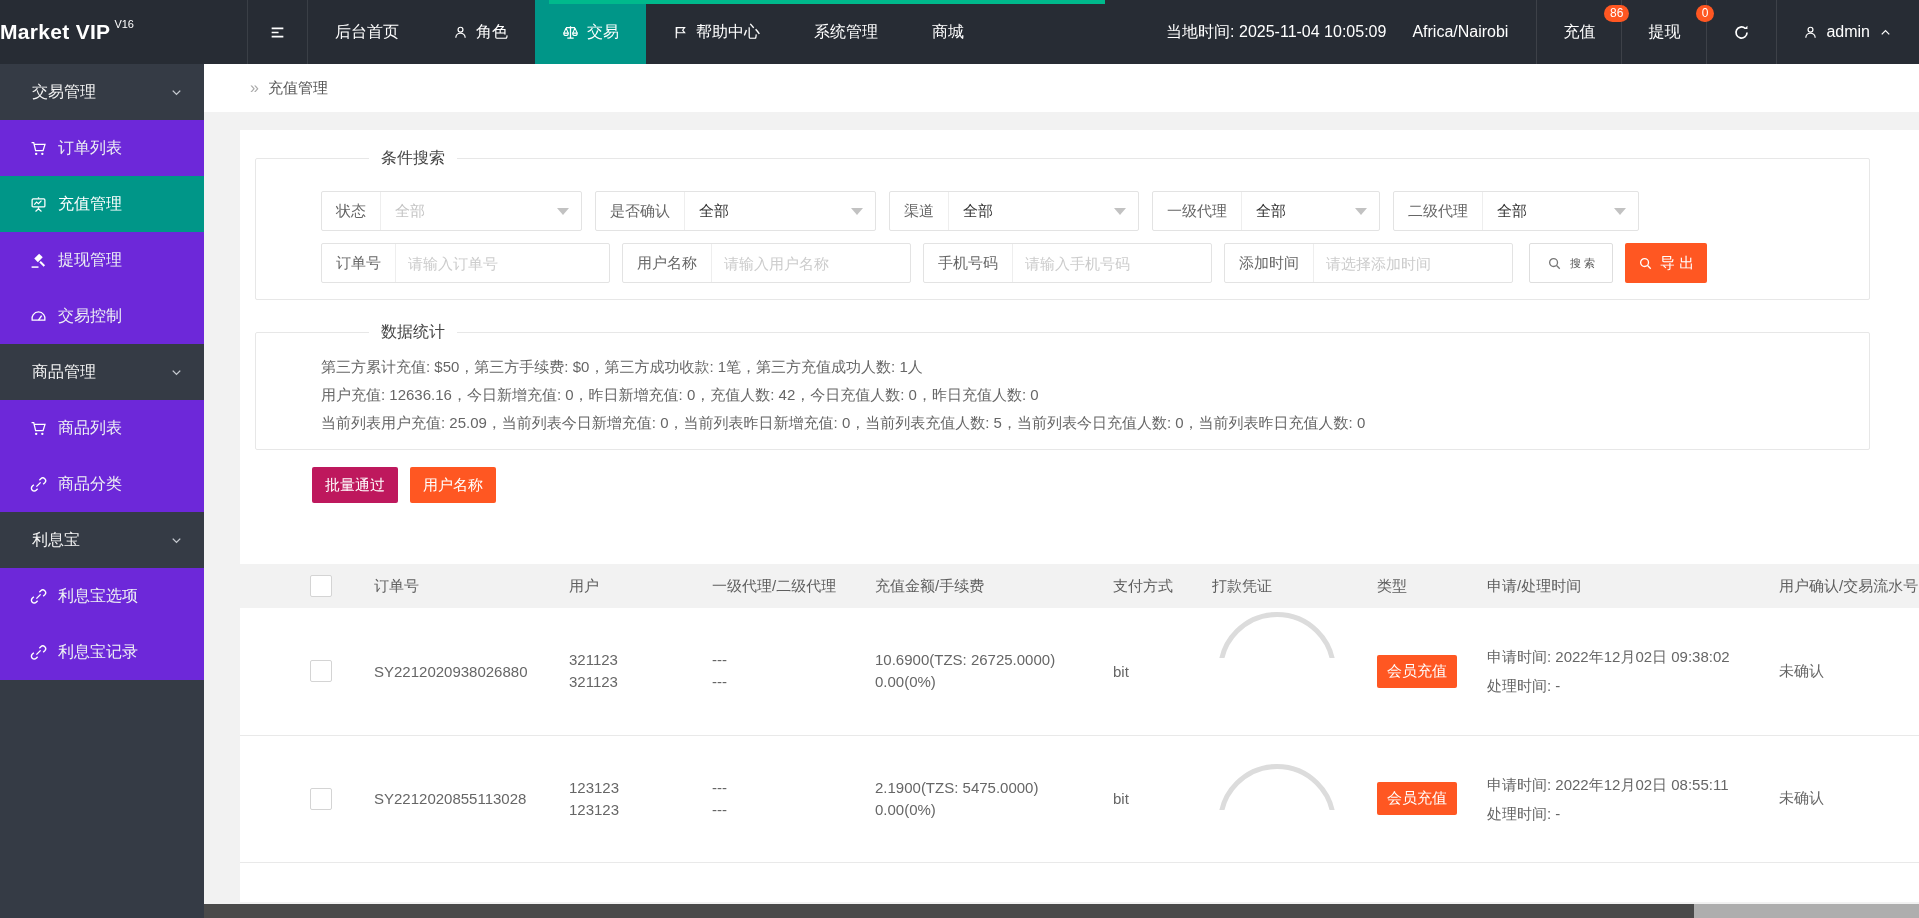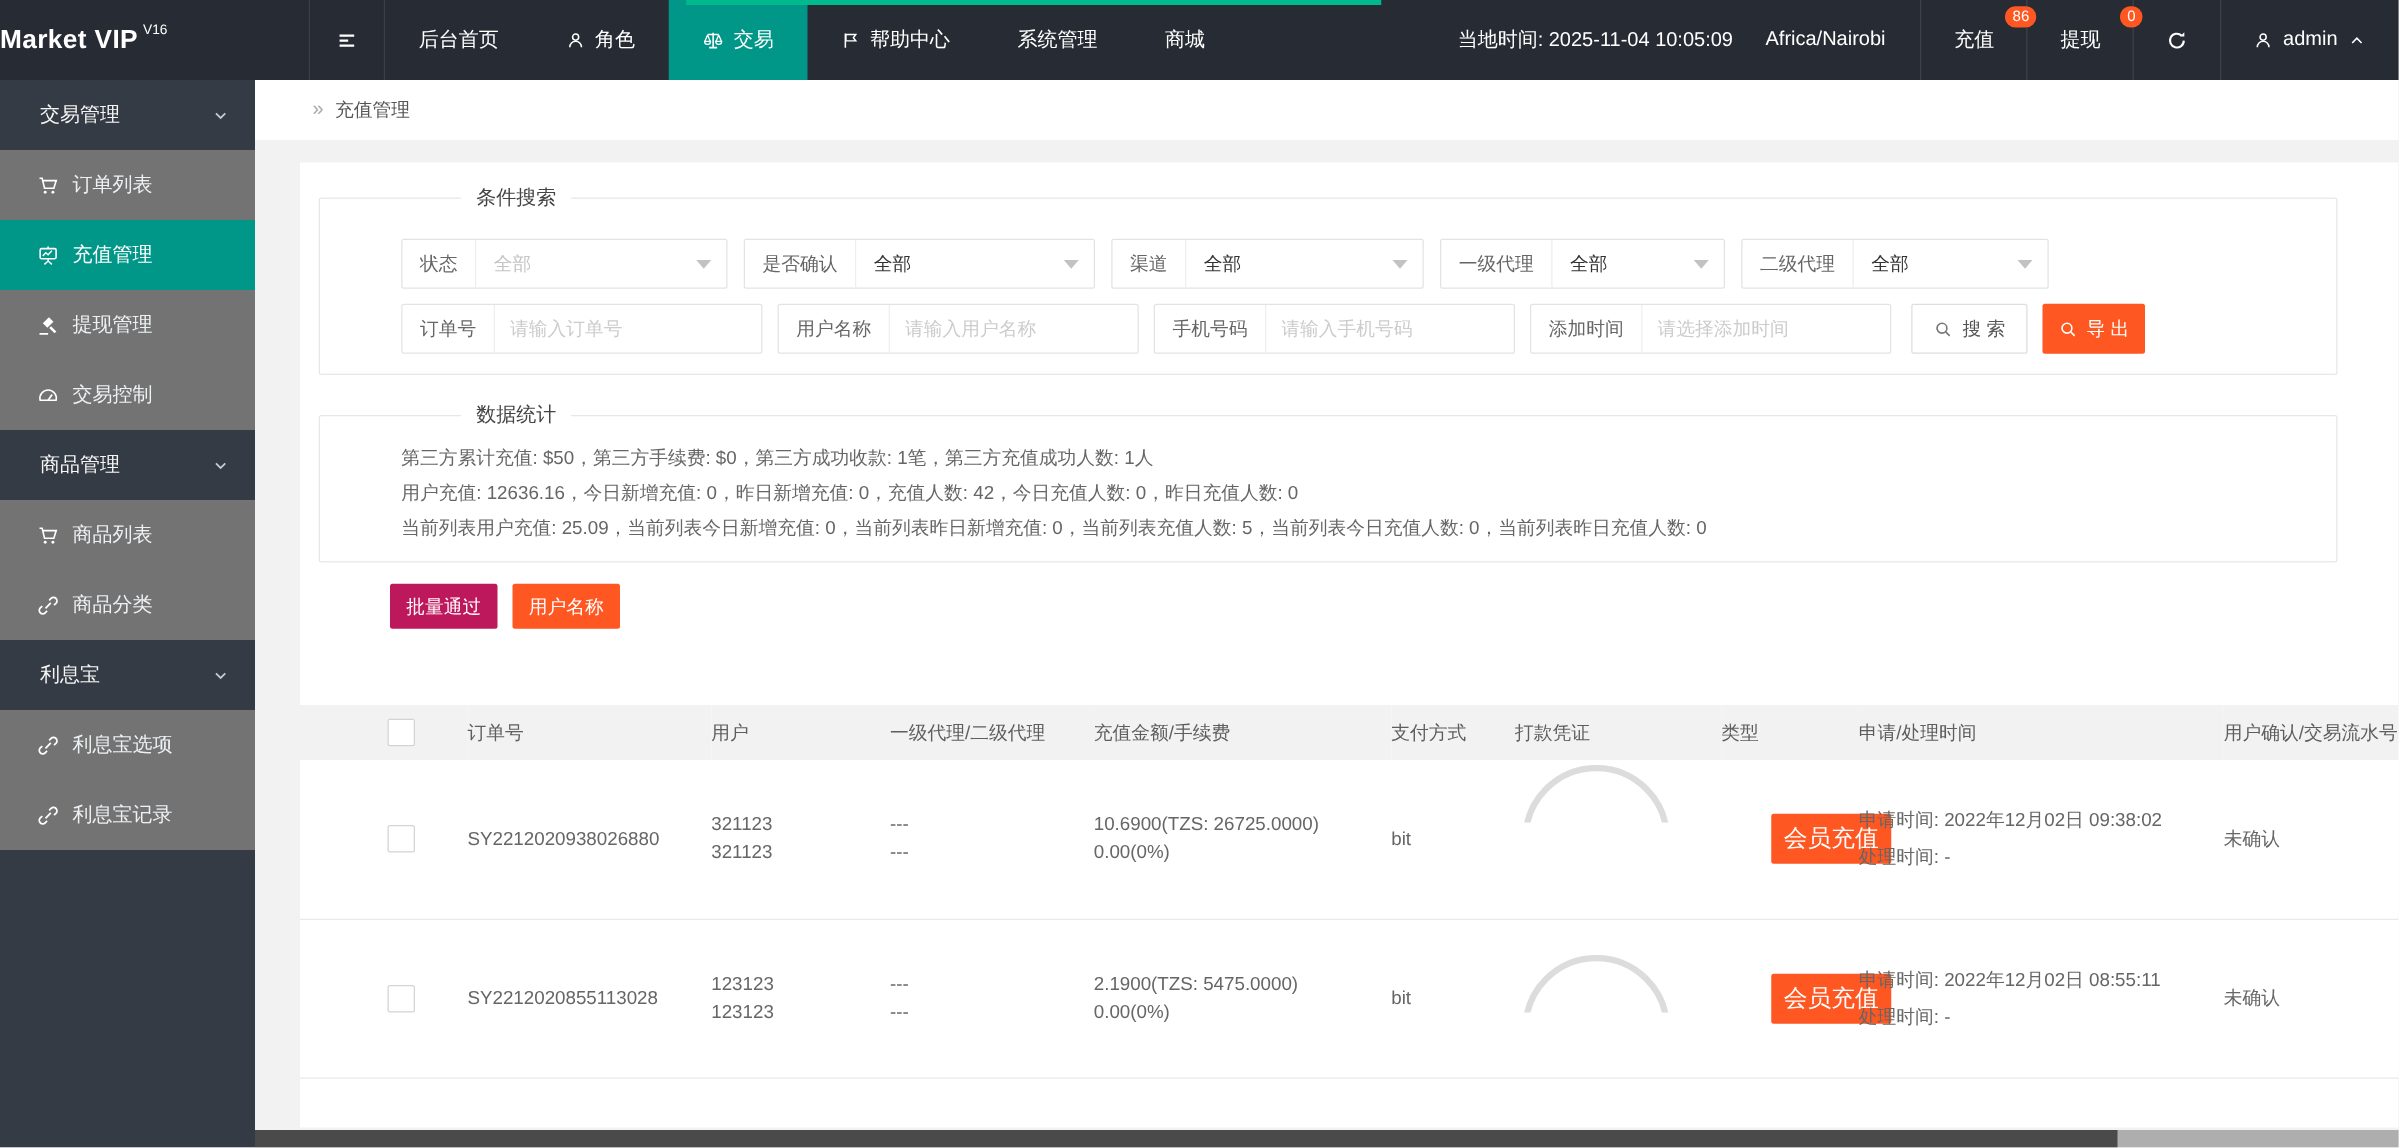--- a/index.html
+++ b/index.html
@@ -20,61 +20,61 @@
   .nav-item.active{background:#009688;}
   .nav-right{margin-left:auto;display:flex;align-items:stretch;}
   .nav-time{display:flex;align-items:center;font-size:16px;gap:26px;padding-right:28px;white-space:nowrap;}
   .nav-cell{display:flex;align-items:center;gap:8px;padding:0 26px;border-left:1px solid rgba(255,255,255,.1);position:relative;font-size:16px;cursor:pointer;white-space:nowrap;}
   .badge{position:absolute;top:5px;right:-8px;background:#FF5722;color:#fff;font-size:12px;line-height:17px;min-width:17px;text-align:center;padding:0 6px;border-radius:9px;z-index:3;}
 
   
   .sidebar{position:absolute;top:64px;left:0;width:204px;bottom:0;background:#353b45;z-index:9;}
   .side-group{height:56px;display:flex;align-items:center;padding:0 20px 0 32px;color:#f5f5f5;font-size:16px;cursor:pointer;}
   .side-group .chev{margin-left:auto;opacity:.85;}
-  .side-item{height:56px;display:flex;align-items:center;gap:11px;padding-left:30px;background:#737373;color:#eef1f4;font-size:16px;cursor:pointer;}
+  .side-item{height:56px;display:flex;align-items:center;gap:11px;padding-left:30px;background:#6d28d9;color:#eef1f4;font-size:16px;cursor:pointer;}
   .side-item.active{background:#009688;color:#fff;}
 
   
   .content{position:absolute;left:204px;top:64px;right:0;bottom:0;background:#f2f2f2;overflow:hidden;}
   .breadcrumb-bar{height:48px;background:#fff;display:flex;align-items:center;padding-left:46px;font-size:15px;color:#555;gap:9px;}
   .bc-arrow{color:#aaa;font-size:16px;}
   .card{position:absolute;left:36px;top:66px;right:0;bottom:16px;background:#fff;overflow:hidden;padding-top:18px;}
 
   .fs{border:1px solid #e7e7e7;border-radius:2px;margin:0 49px 0 15px;padding:10px 20px 16px 65px;}
   .fs legend{padding:0 12px;margin-left:48px;font-size:16px;color:#444;}
   .filter-row{display:flex;margin-top:12px;align-items:center;}
   .combo{height:40px;border:1px solid #e3e3e3;border-radius:2px;display:flex;align-items:center;background:#fff;margin-right:13px;cursor:pointer;justify-content:center;}
   .combo-label{padding:0 14px;color:#666;font-size:15px;border-right:1px solid #eee;height:100%;display:flex;align-items:center;white-space:nowrap;}
   .combo-value{flex:1;padding-left:14px;font-size:15px;color:#333;white-space:nowrap;overflow:hidden;}
   .combo-value.muted{color:#c4c4c4;}
   .caret{width:0;height:0;border-left:6px solid transparent;border-right:6px solid transparent;border-top:7px solid #c2c2c2;margin-right:12px;flex:0 0 auto;}
   .w1{width:261px;} .w2{width:281px;} .w3{width:250px;} .w4{width:228px;} .w5{width:246px;}
   .igroup{height:40px;border:1px solid #e3e3e3;border-radius:2px;display:flex;align-items:center;width:289px;margin-right:12px;background:#fff;}
   .igroup input{border:none;outline:none;flex:1;min-width:0;height:100%;padding:0 12px;font-size:15px;color:#333;font-family:inherit;background:transparent;}
   .igroup input::placeholder{color:#ccc;}
-  .btn-search{height:40px;margin-left:4px;padding:0 17px;background:#fff;border:1px solid #dedede;border-radius:2px;color:#555;font-size:15px;display:flex;align-items:center;gap:8px;cursor:pointer;font-family:inherit;white-space:nowrap;}
+  .btn-search{height:40px;margin-left:4px;padding:0 17px;background:#fff;border:1px solid #dedede;border-radius:2px;color:#555;font-size:11px;display:flex;align-items:center;gap:8px;cursor:pointer;font-family:inherit;white-space:nowrap;}
   .btn-export{height:40px;margin-left:12px;padding:0 13px;background:#FF5722;border:none;border-radius:2px;color:#fff;font-size:15px;display:flex;align-items:center;gap:7px;cursor:pointer;font-family:inherit;white-space:nowrap;}
   .fs.stats{margin-top:22px;padding-bottom:12px;}
   .stat-line{font-size:15px;color:#666;line-height:28px;white-space:nowrap;}
 
   .bulk-row{margin:17px 0 0 72px;display:flex;gap:12px;}
   .bulk-btn{height:36px;padding:0 13px;border:none;border-radius:2px;color:#fff;font-size:15px;cursor:pointer;font-family:inherit;white-space:nowrap;}
   .btn-approve{background:#be185d;}
   .btn-reject{background:#FF5722;}
 
   .table-wrap{margin-top:61px;}
   table{border-collapse:collapse;table-layout:fixed;width:1739px;}
   thead tr{background:#f2f2f2;height:44px;}
   th{font-weight:normal;color:#5e5e5e;font-size:15px;text-align:left;padding:0;white-space:nowrap;}
   tbody tr{height:127px;background:#fff;border-bottom:1px solid #e9e9e9;}
   td{color:#666;font-size:15px;vertical-align:middle;padding:0;white-space:nowrap;}
   .two-line div{line-height:22px;}
   .time-cell div{line-height:29px;}
   .cb{width:22px;height:22px;border:1px solid #d4d4d4;border-radius:2px;background:#fff;margin-left:70px;cursor:pointer;}
-  .type-badge{display:inline-block;background:#FF5722;color:#fff;padding:7px 10px;border-radius:2px;font-size:19px;margin-left:40px;}
+  .type-badge{display:inline-block;background:#FF5722;color:#fff;padding:7px 10px;border-radius:2px;font-size:15px;}
   .voucher-cell{position:relative;}
   .arc-clip{position:absolute;top:4px;left:6px;width:128px;height:46px;overflow:hidden;}
   .arc{width:118px;height:118px;border:5px solid #dcdcdc;border-radius:50%;}
 
   .hscrollbar{position:absolute;left:204px;right:0;bottom:0;height:14px;background:#aeaeae;z-index:20;}
   .hthumb{position:absolute;left:0;top:0;bottom:0;width:1490px;background:#4a4a4a;cursor:pointer;}
 </style>
 </head>
 <body>
 

